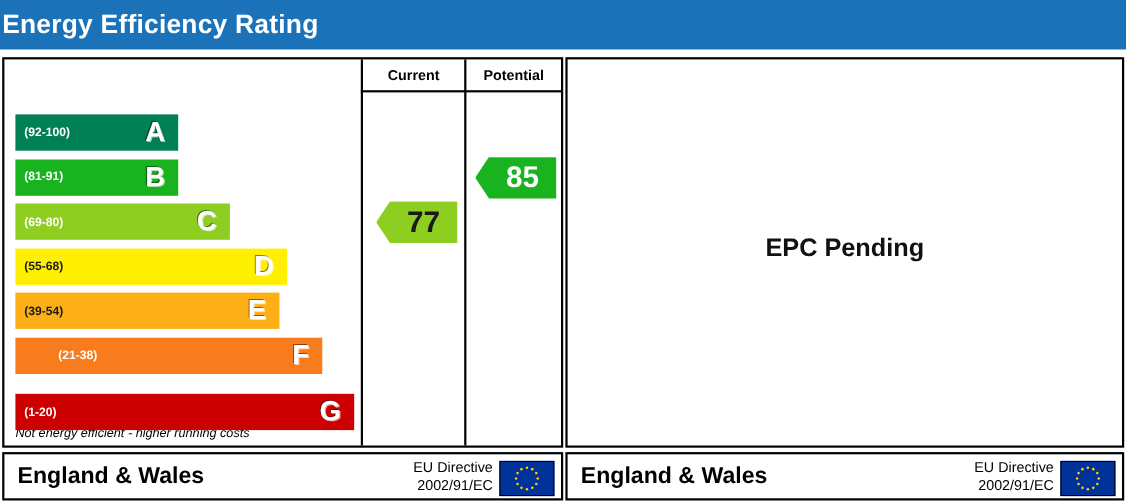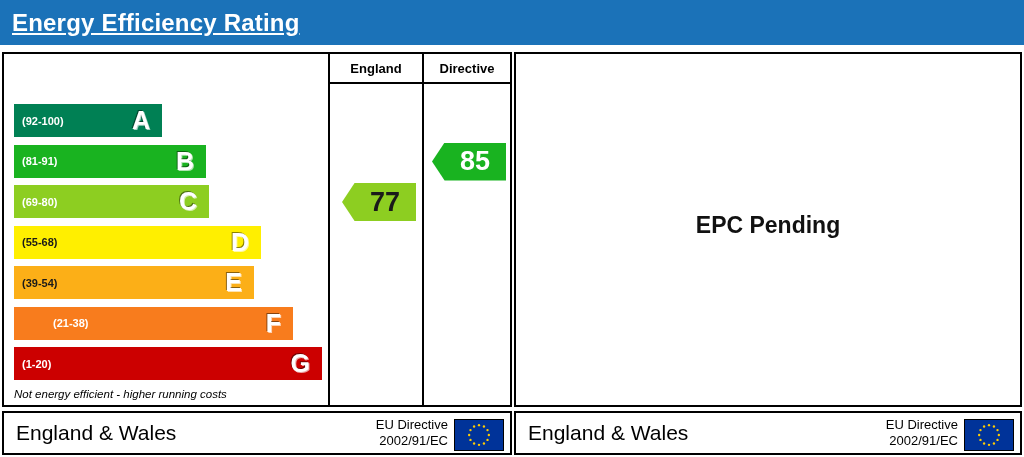--- a/index.html
+++ b/index.html
@@ -26,21 +26,21 @@
   }
   .header-title {
     position: absolute;
     top: 9px;
     font-size: 24px;
     font-weight: bold;
     color: #ffffff;
     letter-spacing: 0.2px;
     white-space: nowrap;
   }
-  .header-title.left  { left: 12px; text-decoration: underline; }
+  .header-title.left  { left: 2px; }
   .header-title.right { left: 524px; }
 
   
   .panel-left {
     position: absolute;
     left: 2px; top: 52px;
     width: 510px; height: 355px;
     border: 2px solid #000000;
     background: #ffffff;
   }
@@ -152,21 +152,21 @@
     border: 2px solid #000000;
     background: #ffffff;
   }
   .footer.left  { left: 2px;   width: 510px; }
   .footer.right { left: 514px; width: 508px; }
 
   .footer-region {
     position: absolute;
     left: 12px; top: 8px;
     font-size: 21px;
-    font-weight: normal;
+    font-weight: bold;
     color: #000000;
     white-space: nowrap;
   }
   .footer-directive {
     position: absolute;
     top: 4px;
     right: 62px;
     text-align: right;
     font-size: 13px;
     color: #000000;
@@ -188,51 +188,51 @@
 
   <div class="header-bar"></div>
   <div class="header-title left">Energy Efficiency Rating</div>
 
   <div class="panel-left">
 
     <div class="col-div c1"></div>
     <div class="col-div c2"></div>
     <div class="head-row-line"></div>
 
-    <div class="col-head current">England</div>
-    <div class="col-head potential">Directive</div>
+    <div class="col-head current">Current</div>
+    <div class="col-head potential">Potential</div>
 
     <div class="bars-area">
       <div class="caption bottom">Not energy efficient - higher running costs</div>
       <div id="bands-host">
           <div class="bar" style="top: 22px; width: 148px; background: rgb(0, 128, 84); align-items: center;">
             <span class="range" style="color: rgb(255, 255, 255);">(92-100)</span>
             <span class="letter">A</span>
           </div>
-          <div class="bar" style="top: 62.5px; width: 192px; background: rgb(25, 179, 32);">
+          <div class="bar" style="top: 62.5px; width: 148px; background: rgb(25, 179, 32);">
             <span class="range" style="color: rgb(255, 255, 255);">(81-91)</span>
             <span class="letter">B</span>
           </div>
           <div class="bar" style="top: 103px; width: 195px; background: rgb(141, 206, 33);">
             <span class="range" style="color: rgb(255, 255, 255);">(69-80)</span>
             <span class="letter">C</span>
           </div>
           <div class="bar" style="top: 143.5px; width: 247px; background: rgb(255, 239, 0); gap: 12px;">
             <span class="range" style="color: rgb(26, 26, 26);">(55-68)</span>
             <span class="letter">D</span>
           </div>
           <div class="bar" style="top: 184px; width: 240px; background: rgb(252, 175, 23);">
             <span class="range" style="color: rgb(26, 26, 26);">(39-54)</span>
             <span class="letter">E</span>
           </div>
           <div class="bar" style="top: 224.5px; width: 279px; background: rgb(248, 124, 29);">
             <span class="range" style="color: rgb(255, 255, 255); padding-left: 39px;">(21-38)</span>
             <span class="letter">F</span>
           </div>
-          <div class="bar" style="top: 265px; width: 308px; background: rgb(204, 0, 0);">
+          <div class="bar" style="top: 276px; width: 308px; background: rgb(204, 0, 0);">
             <span class="range" style="color: rgb(255, 255, 255);">(1-20)</span>
             <span class="letter">G</span>
           </div>
         </div>
     </div>
 
     <div id="arrows-host">
         <div class="rating-arrow" style="left: 338px; width: 74px; top: 129px; background: rgb(141, 206, 33); color: rgb(26, 26, 26);">77</div>
         <div class="rating-arrow" style="left: 428px; width: 74px; top: 88.5px; background: rgb(25, 179, 32); color: rgb(255, 255, 255);">85</div>
       </div>

